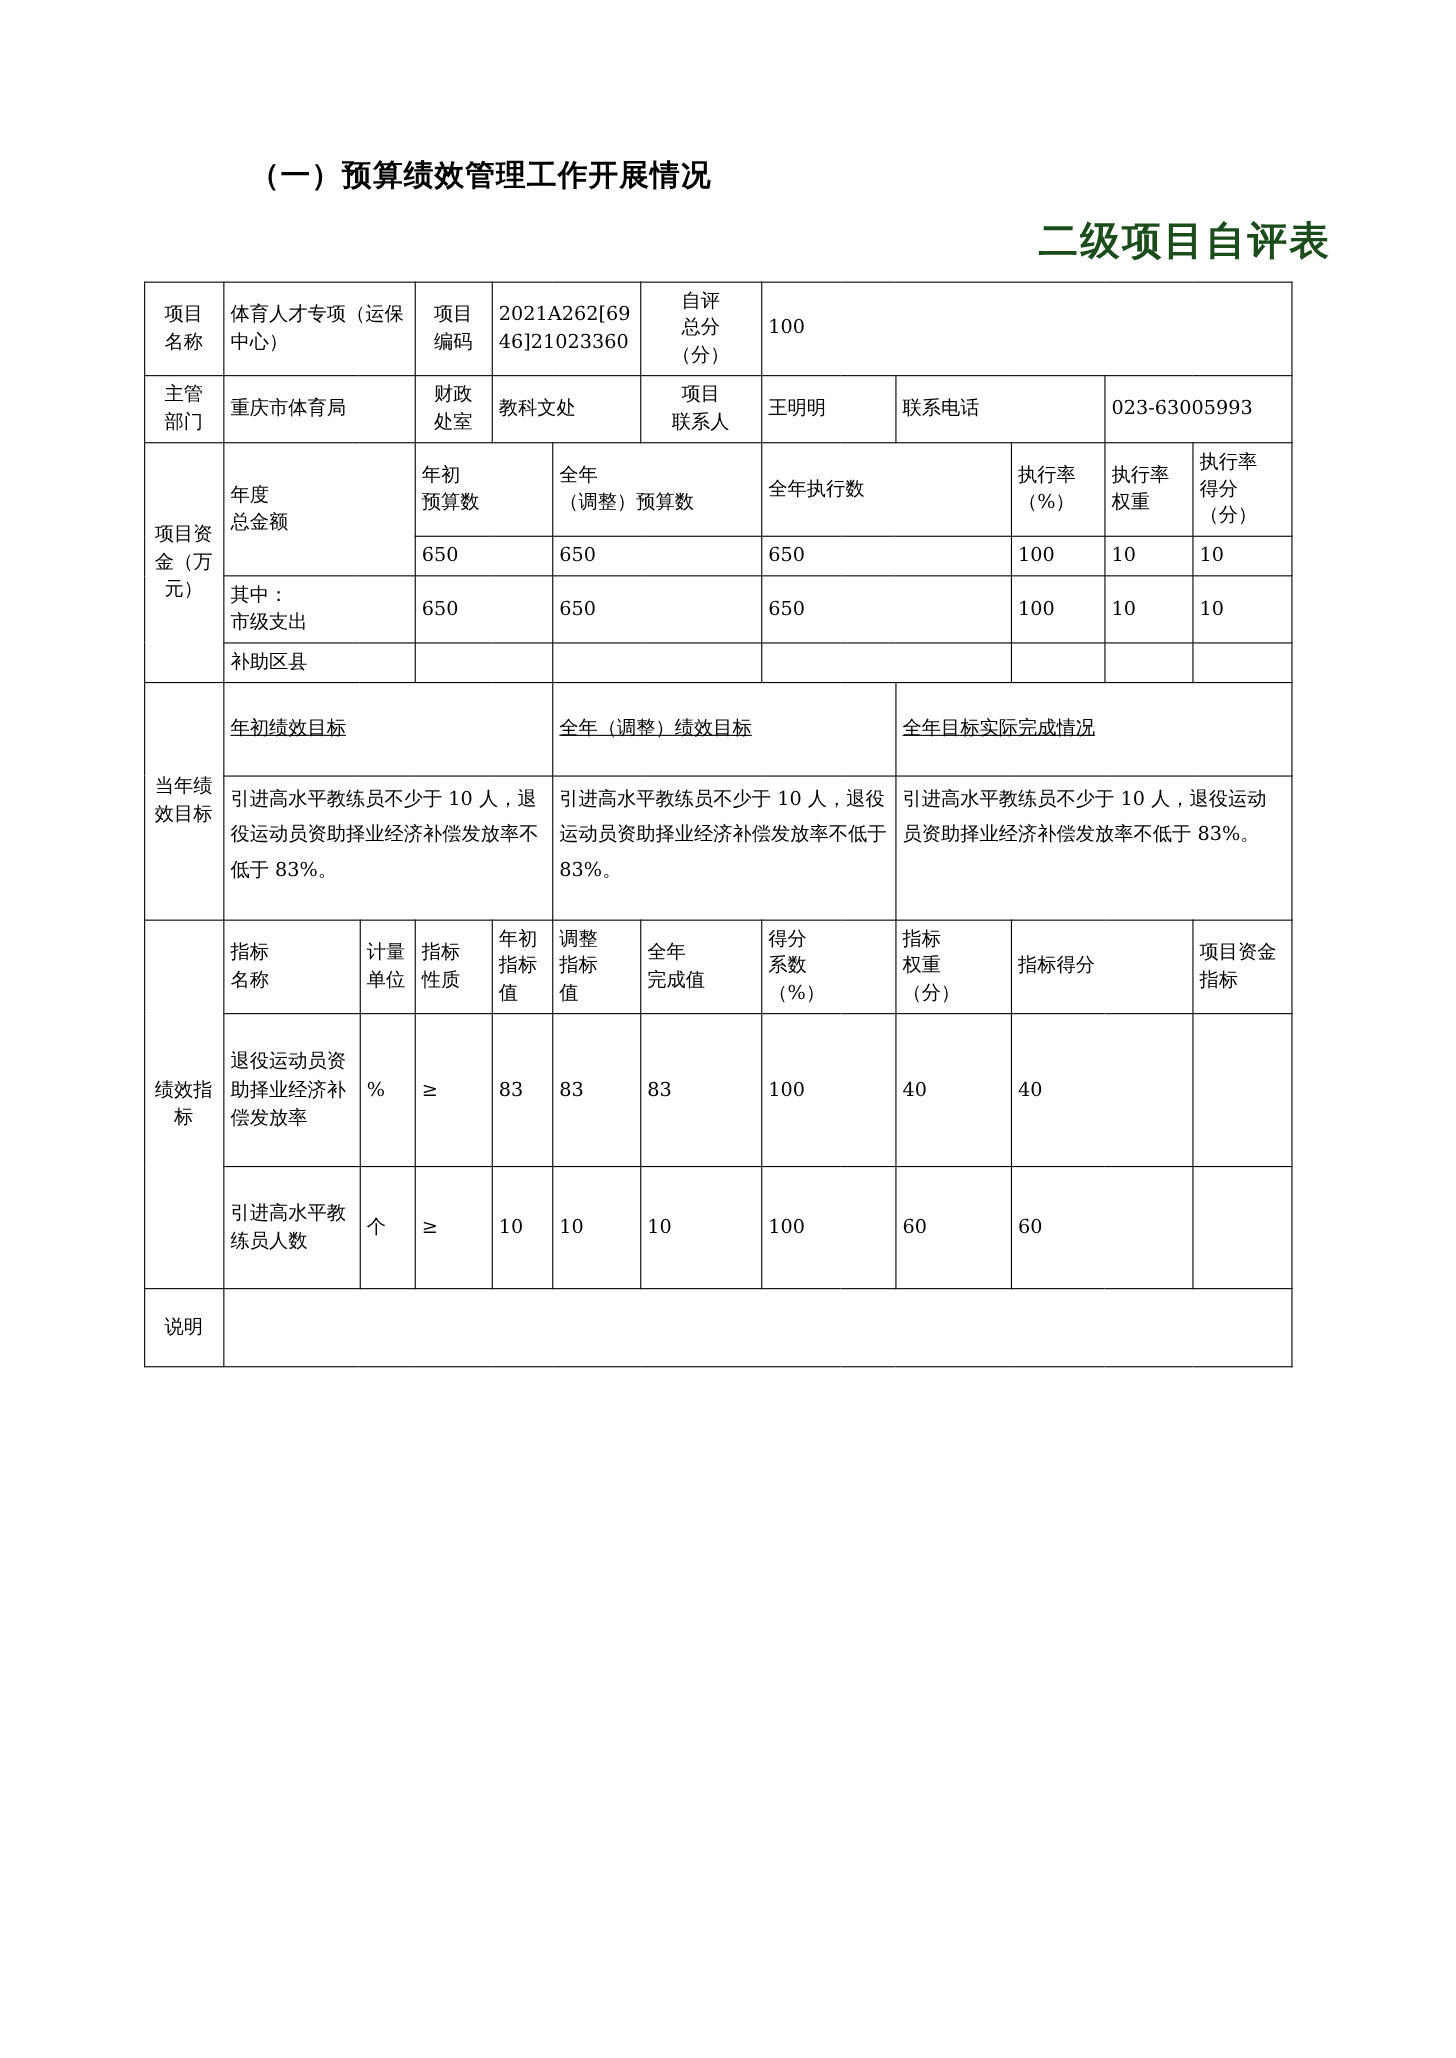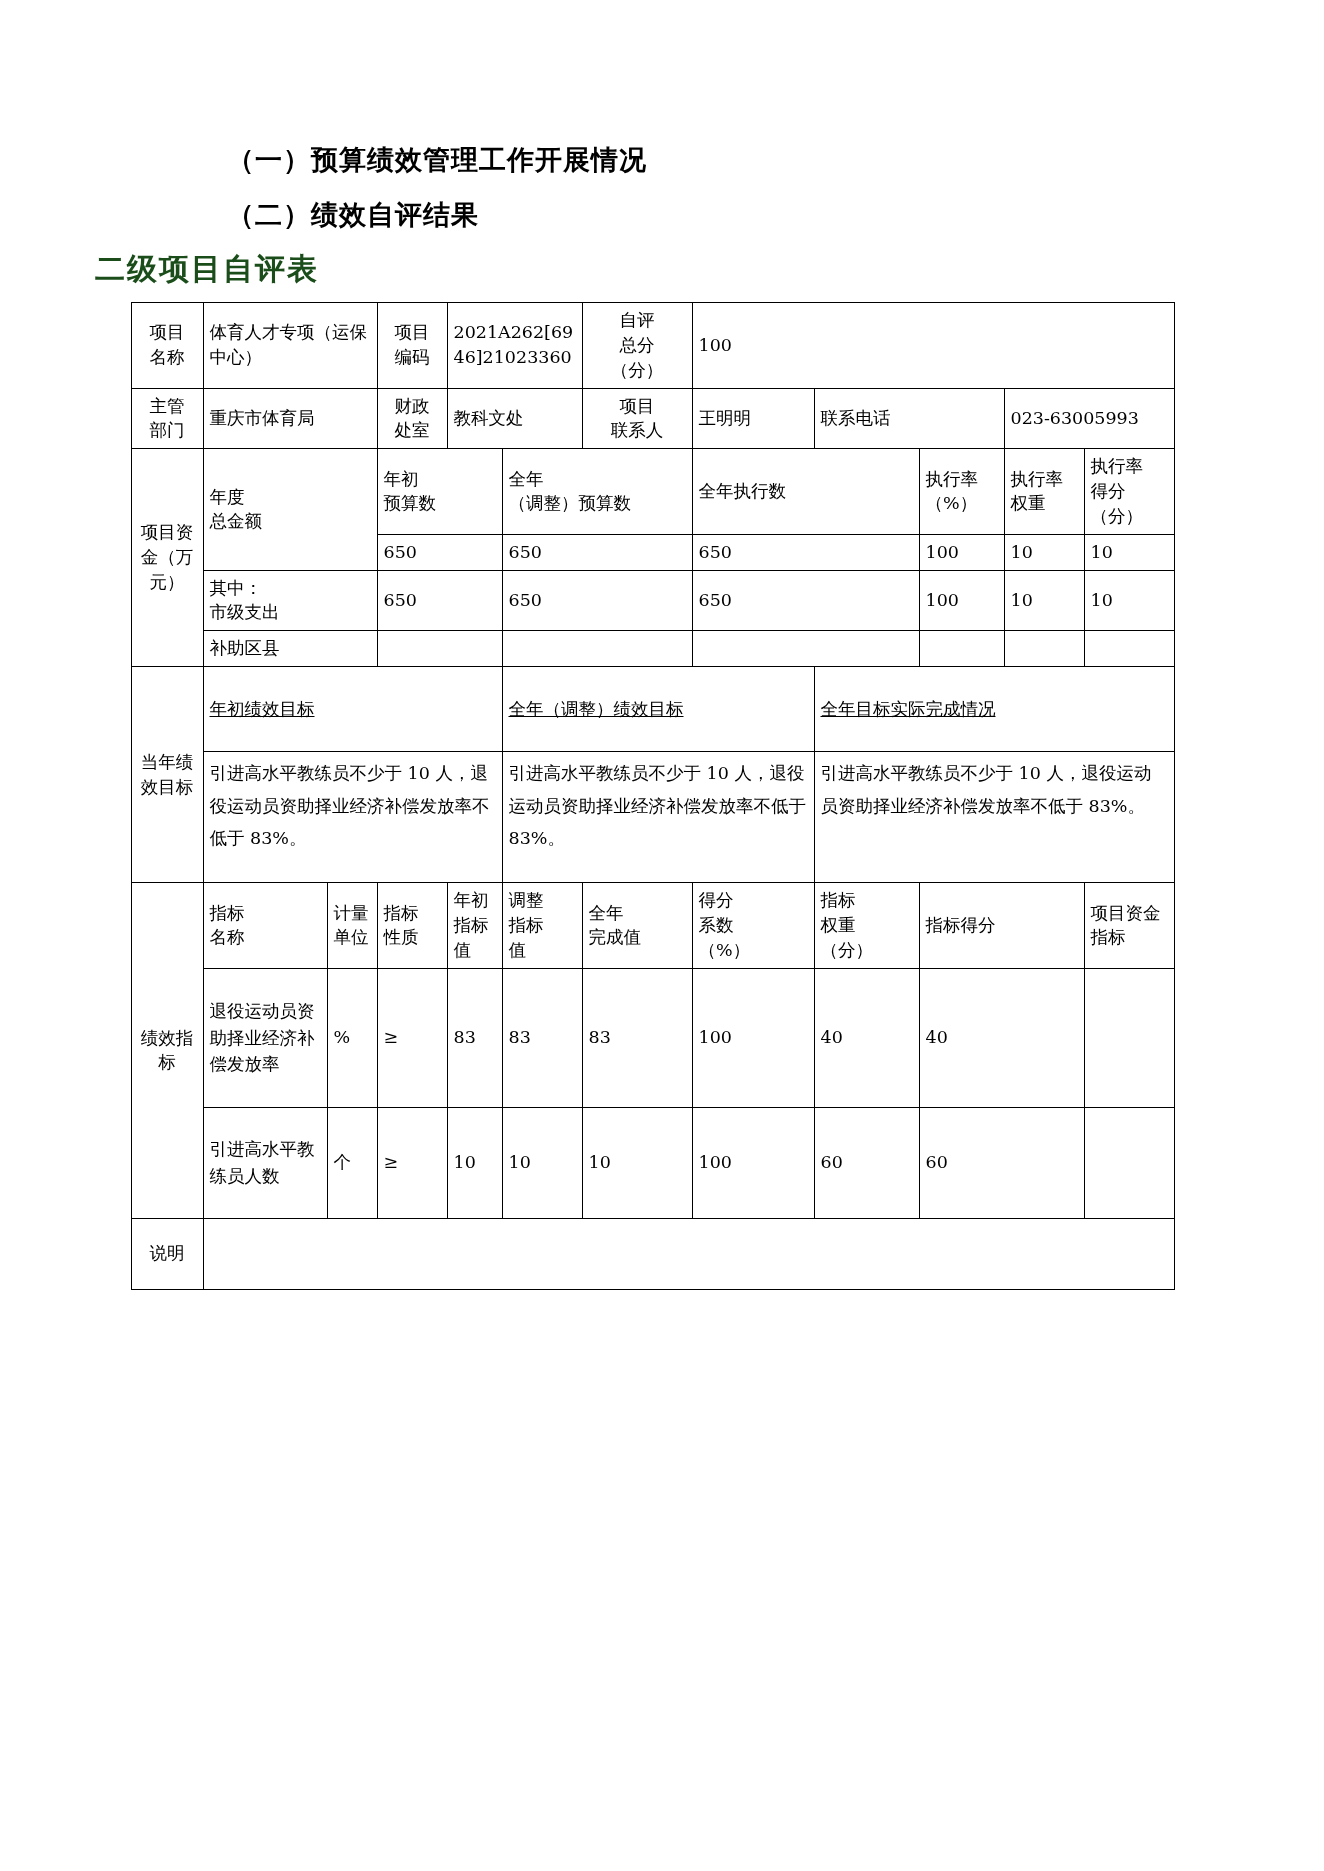--- a/index.html
+++ b/index.html
@@ -40,22 +40,22 @@
     text-justify: inter-ideograph;
   }
   h3.sub-head {
     font-size: 26px;
     font-weight: bold;
     margin: 6px 0 2px 0;
     padding-left: 132px;
     line-height: 1.6;
   }
   h1.table-title {
-    text-align: left;
-    font-size: 30px;
+    text-align: right;
+    font-size: 36px;
     font-weight: bold;
     margin: 14px 0 12px 0;
     letter-spacing: 2px;
   }
   table.report {
     border-collapse: collapse;
     width: 1043px;
     margin: 12px auto;
     table-layout: fixed;
   }
@@ -79,21 +79,20 @@
   }
 </style>
 </head>
 <body>
 
 <div class="page">
 
   <h2 class="section-head">（一）预算绩效管理工作开展情况</h2>
 
 
-  <h2 class="section-head" style="margin-top:14px;">（二）绩效自评结果</h2>
 
 
   <h1 class="table-title" style="color:#1a4d1a;">二级项目自评表</h1>
 
   <table class="report">
     <colgroup>
       <col style="width:72px">
       <col style="width:124px">
       <col style="width:50px">
       <col style="width:70px">

